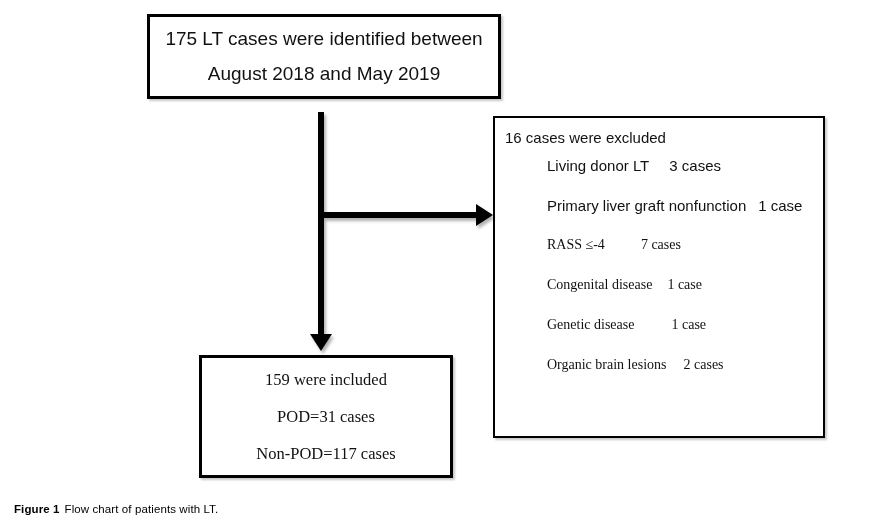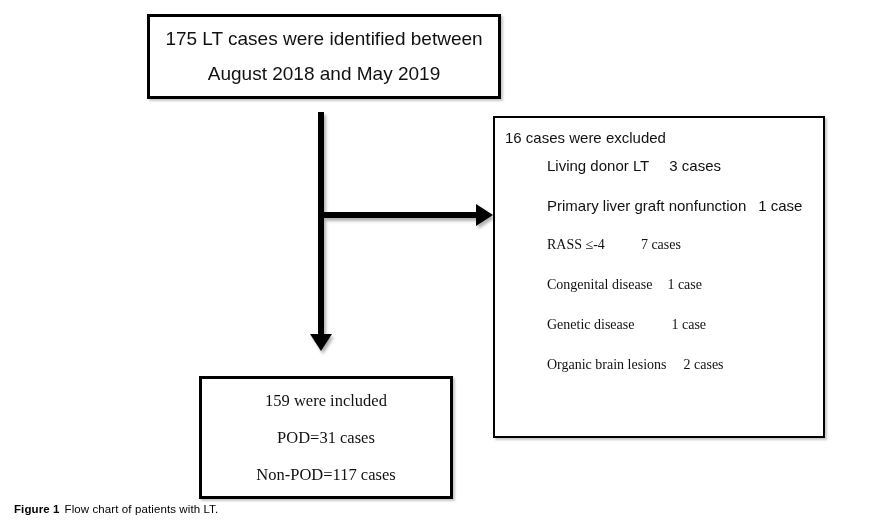--- a/index.html
+++ b/index.html
@@ -71,21 +71,20 @@
     left: 199px; top: 355px;
     width: 254px; height: 123px;
     display: flex;
     flex-direction: column;
     justify-content: space-around;
     align-items: center;
     text-align: center;
     font-family: "Liberation Serif", serif;
     font-size: 16.5px;
     padding: 3px 4px;
-    margin-top: 21px;
   }
   
   .arrow-group {
     position: absolute;
     left: 0; top: 0;
     filter: drop-shadow(2px 3px 1.5px rgba(0,0,0,0.30));
   }
   .v-line {
     position: absolute;
     left: 318px; top: 112px;

